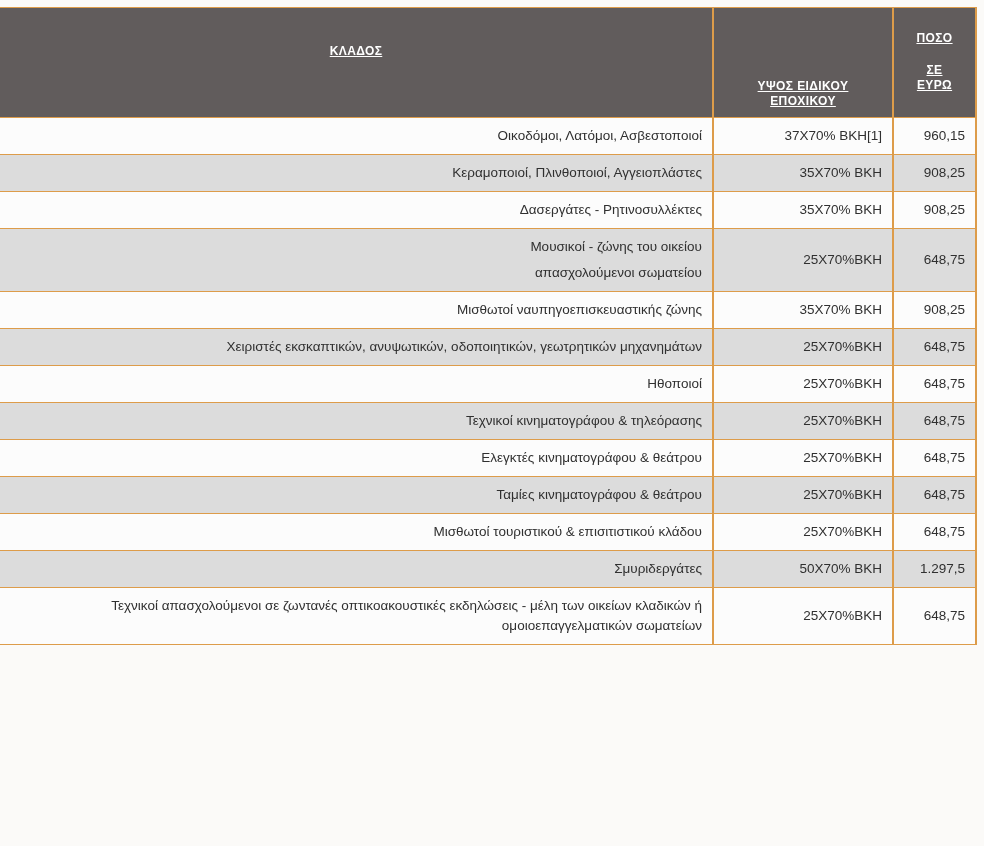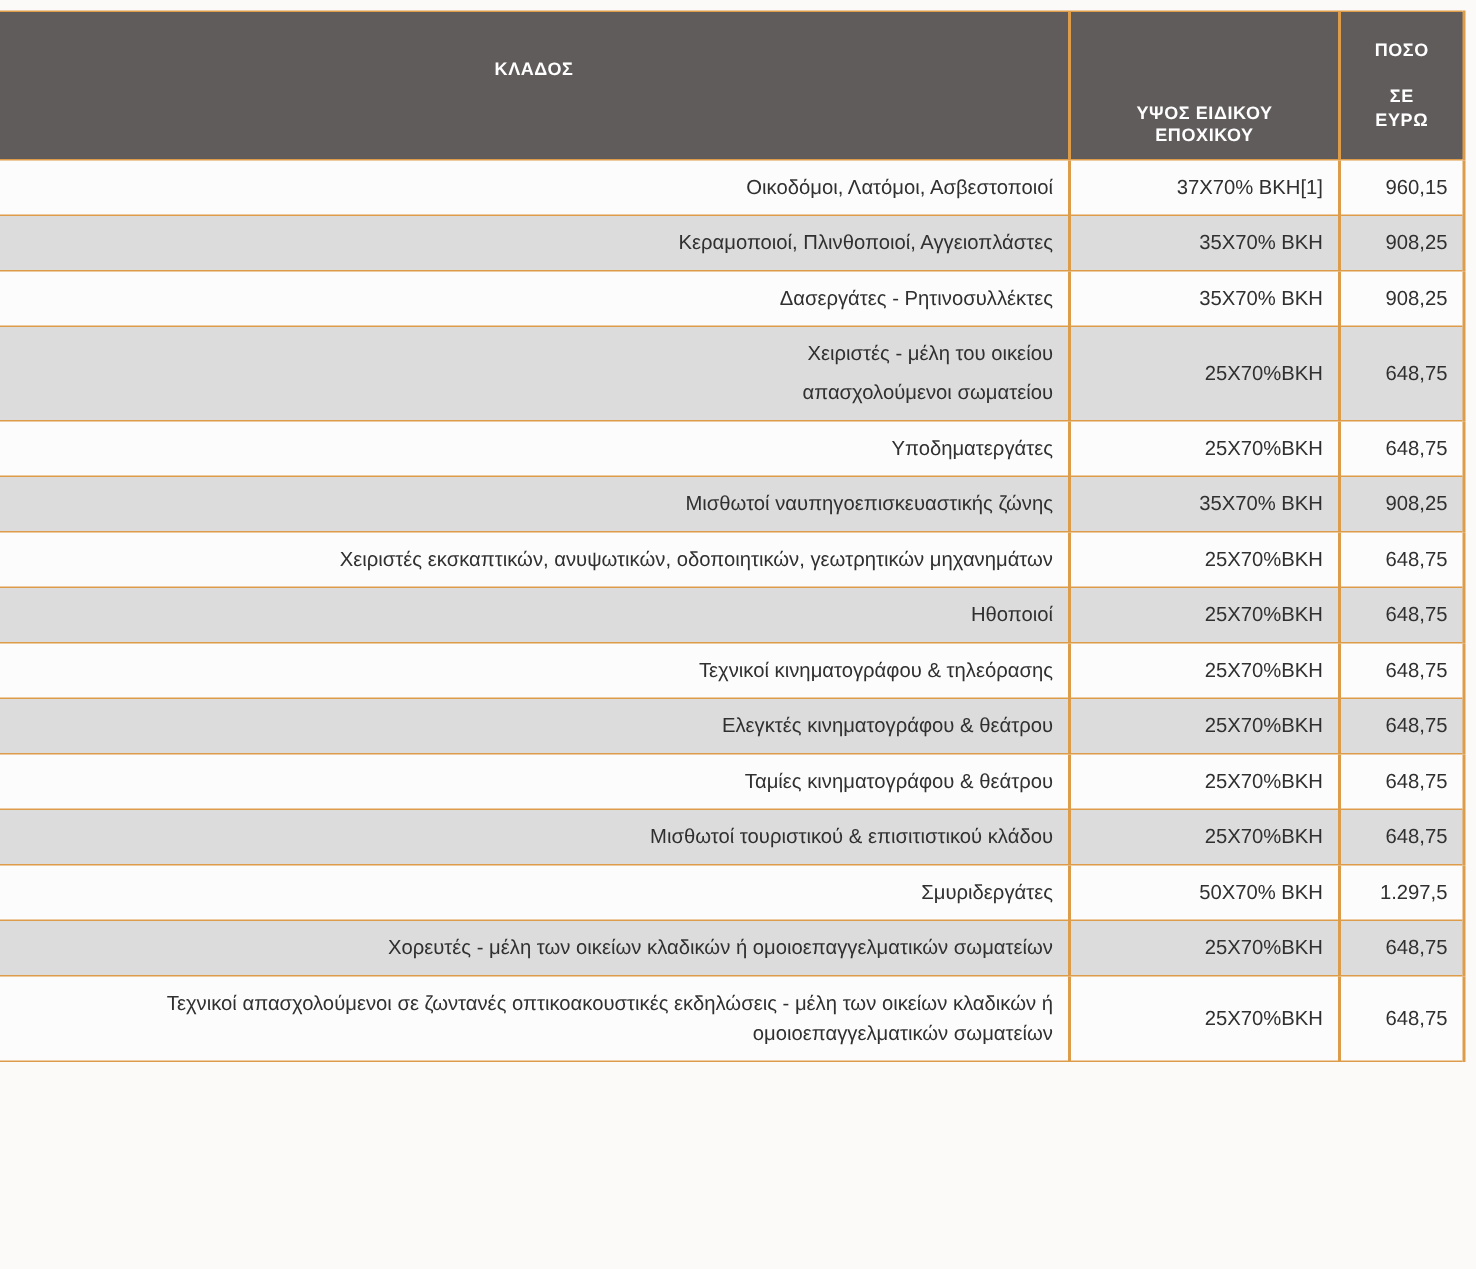--- a/index.html
+++ b/index.html
@@ -32,22 +32,23 @@
   th:first-child,td:first-child{border-left:none;margin-top:39px;}
   .c2,.c3{border-left-width:2px;}
   .c3{border-right-width:2px;}
   thead th{
     background:var(--header-bg);
     color:var(--header-text);
     font-size:12px;
     font-weight:bold;
     letter-spacing:.4px;
     text-align:center;
-    height:99px;
+    height:110px;
     line-height:1.3;
+    text-decoration:underline;
   }
   th.hdr-klados{vertical-align:middle;padding-bottom:22px;}
   th.hdr-ypsos{vertical-align:bottom;padding-bottom:7px;}
   th.hdr-poso{vertical-align:middle;}
   th.hdr-poso .hdr-para-gap{margin-bottom:16px;}
   tbody td{
     font-size:13.5px;
     color:var(--text);
     text-align:right;
     vertical-align:middle;
@@ -104,29 +105,22 @@
         </tr>
         <tr>
           <td class="c1">
             <div class="cell-para">Δασεργάτες - Ρητινοσυλλέκτες</div>
           </td>
           <td class="c2">35X70% ΒΚΗ</td>
           <td class="c3">908,25</td>
         </tr>
         <tr>
           <td class="c1">
-            <div class="cell-para">Χειριστές - μέλη του οικείου</div>
+            <div class="cell-para">Μουσικοί - ζώνης του οικείου</div>
             <div class="cell-para">απασχολούμενοι σωματείου</div>
-          </td>
-          <td class="c2">25X70%ΒΚΗ</td>
-          <td class="c3">648,75</td>
-        </tr>
-        <tr>
-          <td class="c1">
-            <div class="cell-para">Υποδηματεργάτες</div>
           </td>
           <td class="c2">25X70%ΒΚΗ</td>
           <td class="c3">648,75</td>
         </tr>
         <tr>
           <td class="c1">
             <div class="cell-para">Μισθωτοί ναυπηγοεπισκευαστικής ζώνης</div>
           </td>
           <td class="c2">35X70% ΒΚΗ</td>
           <td class="c3">908,25</td>
@@ -175,27 +169,20 @@
         </tr>
         <tr>
           <td class="c1">
             <div class="cell-para">Σμυριδεργάτες</div>
           </td>
           <td class="c2">50X70% ΒΚΗ</td>
           <td class="c3">1.297,5</td>
         </tr>
         <tr>
           <td class="c1">
-            <div class="cell-para">Χορευτές - μέλη των οικείων κλαδικών ή ομοιοεπαγγελματικών σωματείων</div>
-          </td>
-          <td class="c2">25X70%ΒΚΗ</td>
-          <td class="c3">648,75</td>
-        </tr>
-        <tr>
-          <td class="c1">
             <div class="cell-para">Τεχνικοί απασχολούμενοι σε ζωντανές οπτικοακουστικές εκδηλώσεις - μέλη των οικείων κλαδικών ή ομοιοεπαγγελματικών σωματείων</div>
           </td>
           <td class="c2">25X70%ΒΚΗ</td>
           <td class="c3">648,75</td>
         </tr>
       </tbody>
   </table>
 </div>
 
 </body></html>

